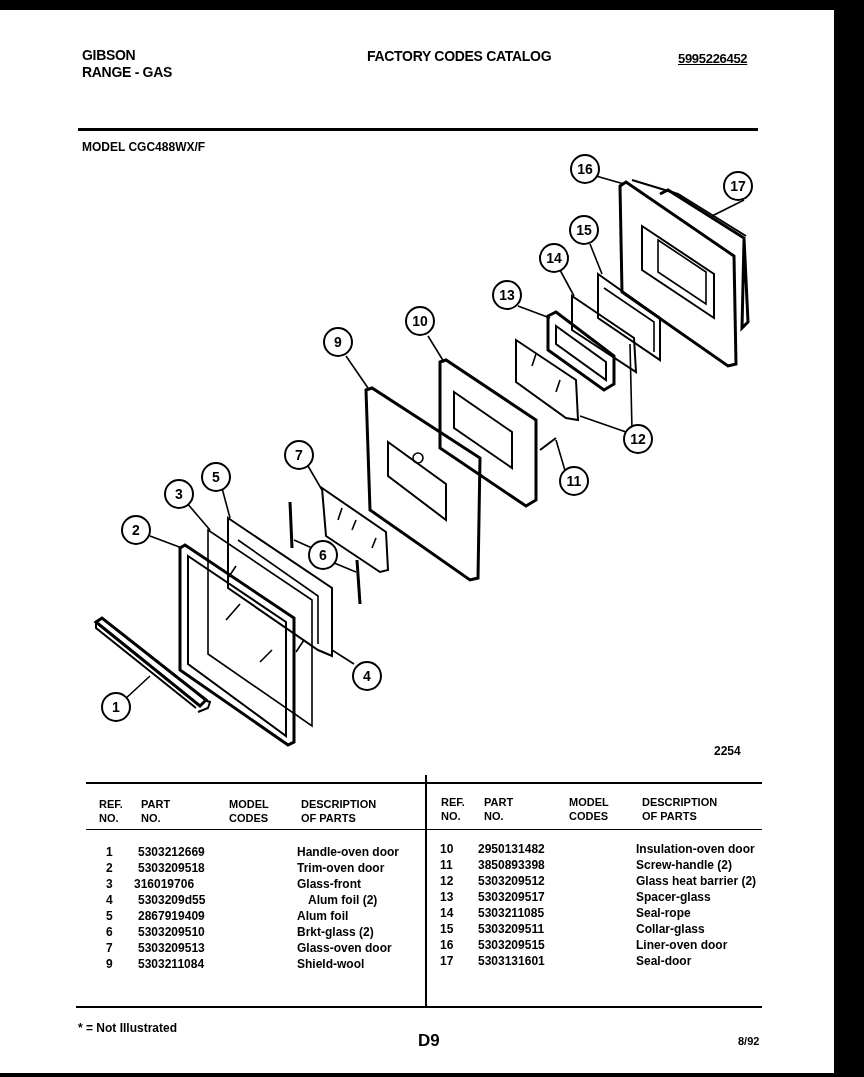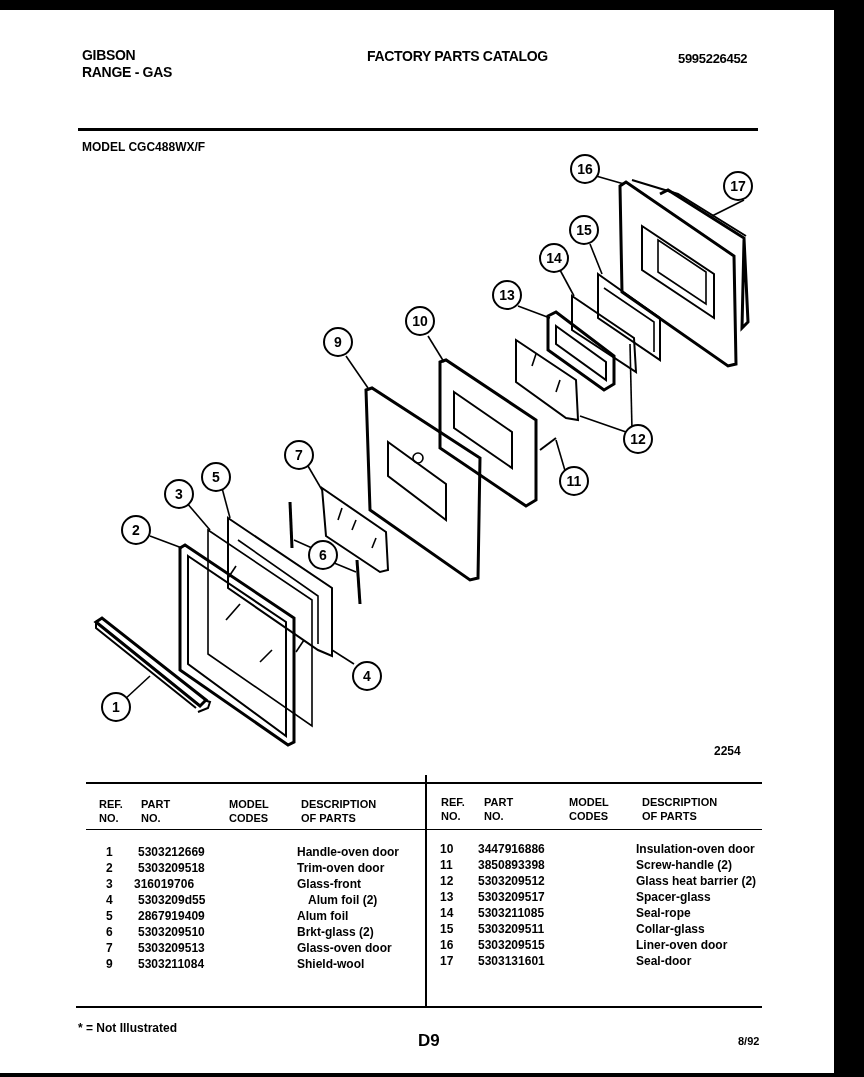--- a/index.html
+++ b/index.html
@@ -2,21 +2,21 @@
 <html><head>
 <meta charset="utf-8">
 <style>
   html, body { margin:0; padding:0; }
   body { width:864px; height:1077px; background:#000; position:relative; overflow:hidden;
          font-family:"Liberation Sans", sans-serif; color:#000; }
   .page { position:absolute; left:0; top:10px; width:834px; height:1063px; background:#fff; }
   .hdr { position:absolute; font-weight:bold; font-size:14px; letter-spacing:-0.3px; }
   .brand { left:82px; top:47px; line-height:17px; }
   .catalog-title { left:367px; top:48px; }
-  .catalog-num { left:678px; top:51px; font-size:13px; }
+  .catalog-num { left:678px; top:51px; font-size:13px;text-decoration:underline; }
   .rule { position:absolute; background:#000; }
   .model { position:absolute; left:82px; top:140px; font-weight:bold; font-size:12px; }
   .diagram { position:absolute; left:0; top:0; width:834px; height:780px; }
   .fig-num { position:absolute; left:714px; top:744px; font-weight:bold; font-size:12px; }
   .th { position:absolute; font-size:11px; font-weight:bold; line-height:14px; }
   .row { position:absolute; height:16px; font-size:12px; font-weight:bold; white-space:nowrap; }
   .row span { position:absolute; }
   .divider { position:absolute; left:425px; top:775px; width:2px; height:232px; background:#000; }
   .footer { position:absolute; font-weight:bold; }
   .circ { fill:#fff; stroke:#000; stroke-width:2; }
@@ -31,21 +31,21 @@
 
 <div class="margin-mark"></div>
 
 <div class="page" style="top:0;height:1073px;">
   <div style="position:absolute;left:0;top:0;width:834px;height:10px;background:#000;"></div>
 
   <div class="hdr brand">
     <div>GIBSON</div>
     <div>RANGE - GAS</div>
   </div>
-  <div class="hdr catalog-title">FACTORY PARTS CATALOG</div>
+  <div class="hdr catalog-title">FACTORY CODES CATALOG</div>
   <div class="hdr catalog-num">5995226452</div>
 
   <div class="rule" style="left:78px;top:128px;width:680px;height:3px;"></div>
   <div class="model">MODEL CGC488WX/F</div>
 
   <svg class="diagram" viewBox="0 0 834 780">
 
     <g>
       <path class="thick" d="M96 622 L102 618 L206 700 L200 706 Z"></path>
       <path class="med" d="M96 622 L96 628 L196 708"></path>
@@ -278,21 +278,21 @@
       <span style="left:297px">Glass-oven door</span>
     </div>
   <div class="row" style="top:957px;left:0;">
       <span style="left:106px">9</span>
       <span style="left:138px">5303211084</span>
       <span style="left:297px">Shield-wool</span>
     </div>
 
   <div class="row" style="top:842px;left:0;">
       <span style="left:440px">10</span>
-      <span style="left:478px">3447916886</span>
+      <span style="left:478px">2950131482</span>
       <span style="left:636px">Insulation-oven door</span>
     </div>
   <div class="row" style="top:858px;left:0;">
       <span style="left:440px">11</span>
       <span style="left:478px">3850893398</span>
       <span style="left:636px">Screw-handle (2)</span>
     </div>
   <div class="row" style="top:874px;left:0;">
       <span style="left:440px">12</span>
       <span style="left:478px">5303209512</span>

